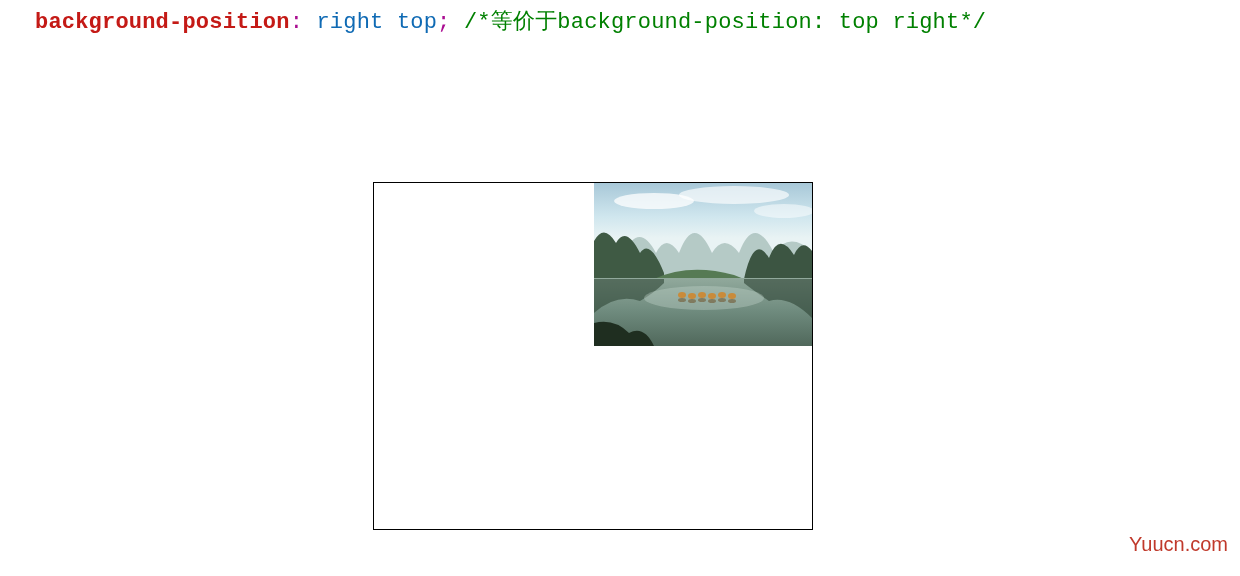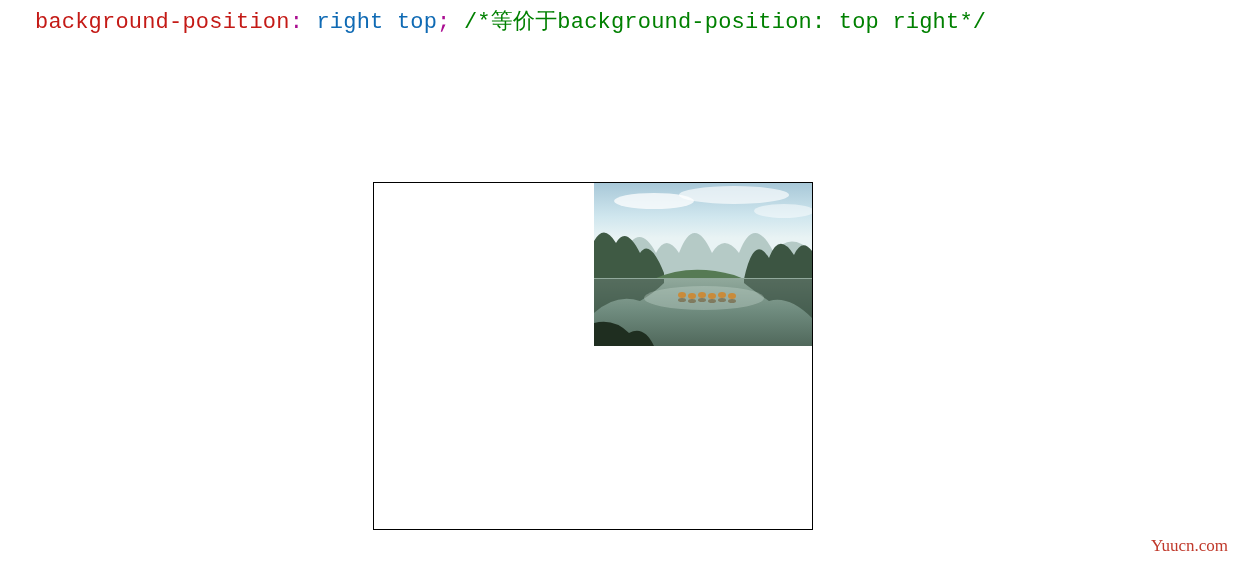--- a/index.html
+++ b/index.html
@@ -11,21 +11,21 @@
     position: relative;
   }
   .code-line {
     position: absolute;
     top: 6px;
     left: 35px;
     font-size: 22px;
     white-space: nowrap;
     letter-spacing: 0.2px;
   }
-  .tok-prop { color: #c41a16; }
+  .tok-prop { color: #c41a16; font-weight: bold; }
   .tok-punc { color: #aa0d91; }
   .tok-val  { color: #0f6ab4; margin-top: 23px; }
   .tok-comment { color: #008000; }
 
   .demo-box {
     position: absolute;
     top: 182px;
     left: 373px;
     width: 440px;
     height: 348px;
@@ -39,22 +39,22 @@
     top: 0;
     right: 0;
     width: 218px;
     height: 163px;
   }
 
   .watermark {
     position: absolute;
     right: 12px;
     bottom: 20px;
-    font-family: Liberation Serif, serif;
-    font-size: 17px;
+    font-family: Liberation Sans, sans-serif;
+    font-size: 20px;
     color: #c0392b;
   }
 </style>
 </head>
 <body>
 
 <div class="code-line">
   <span class="tok-prop">background-position</span><span class="tok-punc">:</span>
   <span class="tok-val">right</span>
   <span class="tok-val">top</span><span class="tok-punc">;</span>

